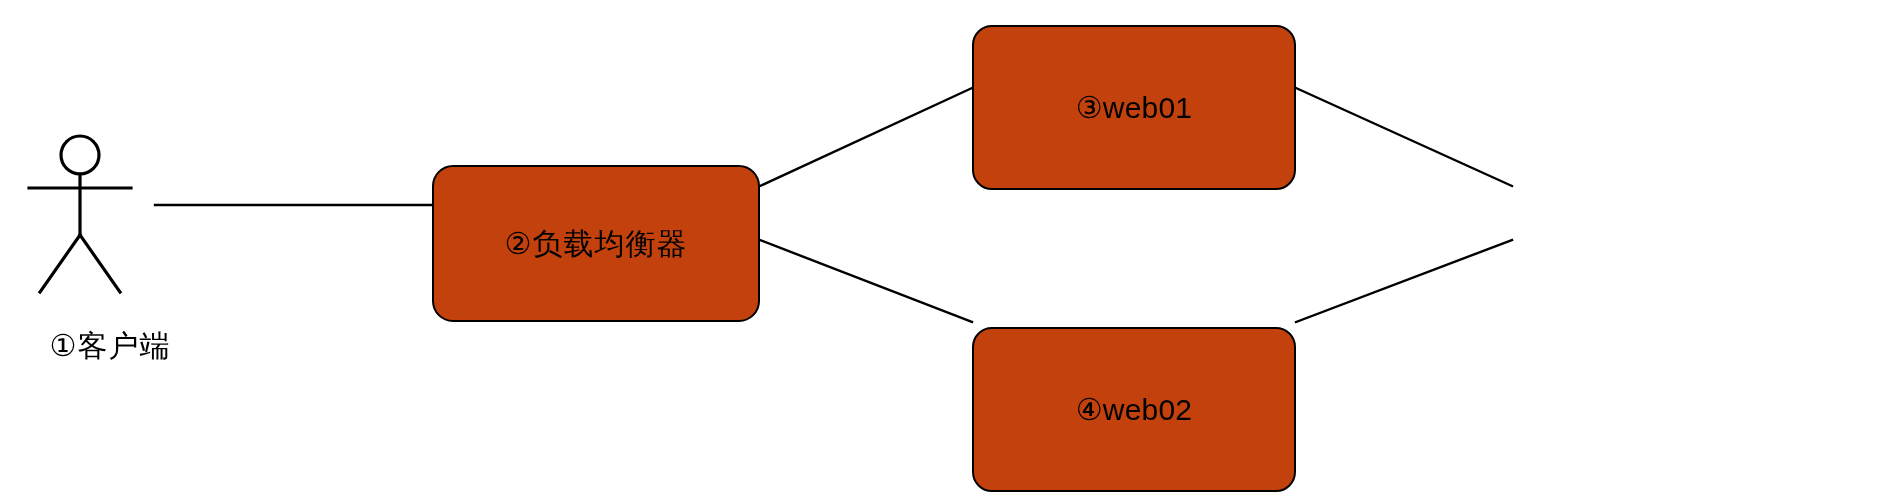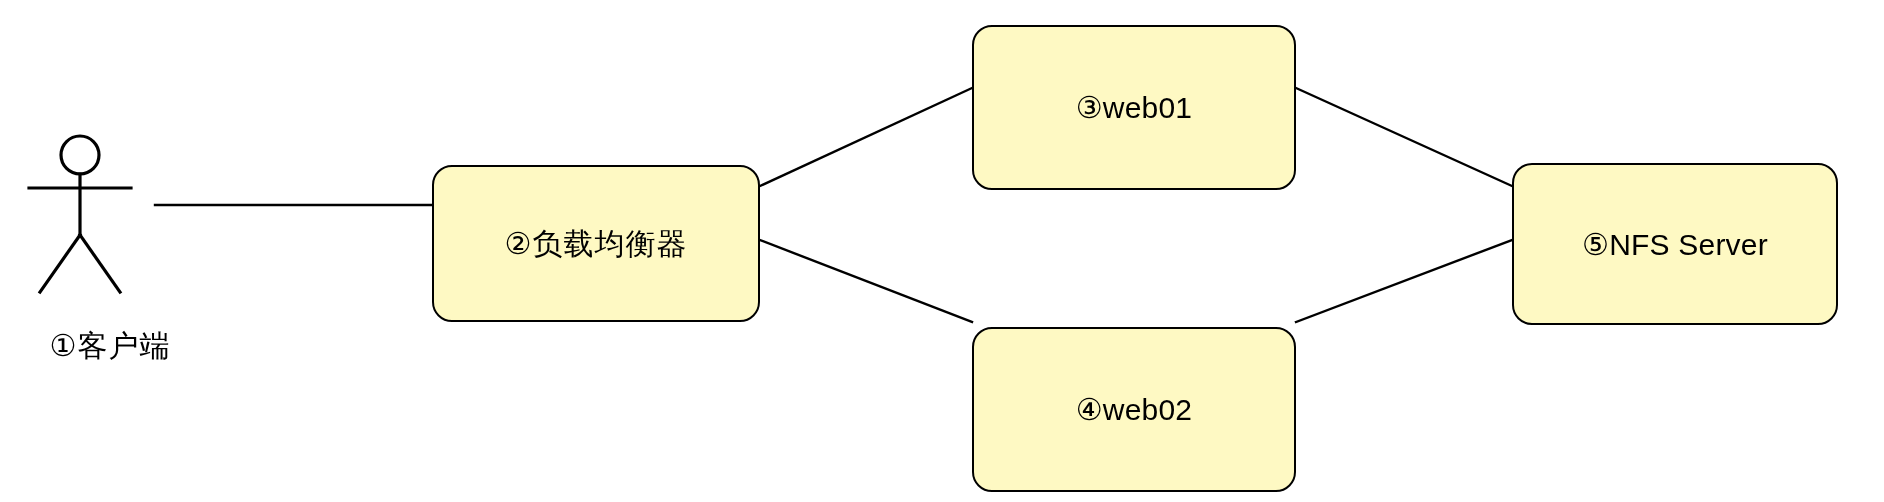--- a/index.html
+++ b/index.html
@@ -24,21 +24,21 @@
     top: 0;
     width: 1884px;
     height: 502px;
     pointer-events: none;
   }
   .node-box {
     position: absolute;
     box-sizing: border-box;
     border: 2px solid #000000;
     border-radius: 20px;
-    background: #fef9c3;
+    background: #c2410c;
     display: flex;
     align-items: center;
     justify-content: center;
     color: #000000;
   }
   .node-label {
     font-size: 30px;
     line-height: 1.1;
     letter-spacing: 0.2px;
     white-space: nowrap;
@@ -88,29 +88,26 @@
 
   <svg id="actor" viewBox="0 0 180 170">
     <circle cx="62" cy="23" r="19" fill="#ffffff" stroke="#000000" stroke-width="3.2"></circle>
     <line x1="62" y1="42" x2="62" y2="103" stroke="#000000" stroke-width="3.2" stroke-linecap="square"></line>
     <line x1="11" y1="56" x2="113" y2="56" stroke="#000000" stroke-width="3.2" stroke-linecap="square"></line>
     <line x1="62" y1="103" x2="22" y2="160" stroke="#000000" stroke-width="3.2" stroke-linecap="square"></line>
     <line x1="62" y1="103" x2="102" y2="160" stroke="#000000" stroke-width="3.2" stroke-linecap="square"></line>
   </svg>
   <div id="actor-label">①客户端</div>
 
-  <div class="node-box" style="left:432px; top:165px; width:328px; height:157px;">
+  <div class="node-box" style="left:432px; top:165px; width:328px; height:157px;border-radius:21px;">
     <span class="node-label cjk">②负载均衡器</span>
   </div>
 
   <div class="node-box" style="left:972px; top:25px; width:324px; height:165px;">
     <span class="node-label">③web01</span>
   </div>
 
   <div class="node-box" style="left:972px; top:295px; width:324px; height:165px;margin-top:32px;">
     <span class="node-label">④web02</span>
   </div>
 
-  <div class="node-box" style="left:1512px; top:163px; width:326px; height:162px;">
-    <span class="node-label">⑤NFS Server</span>
-  </div>
 
 </div>
 
 </body></html>

